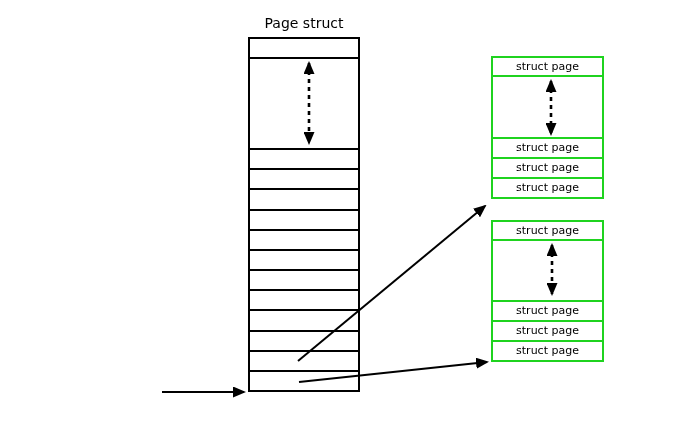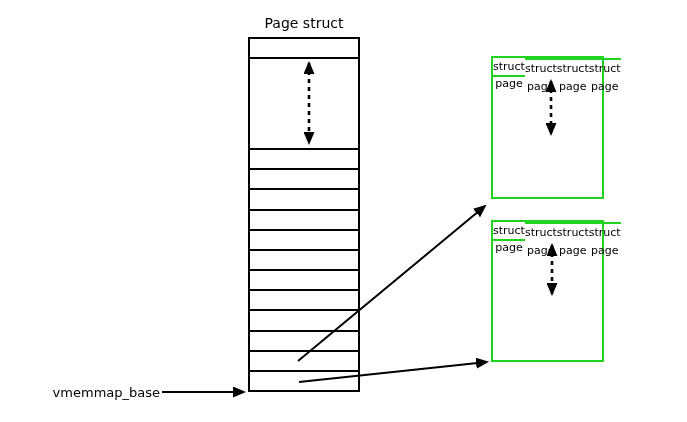--- a/index.html
+++ b/index.html
@@ -57,21 +57,21 @@
   .pt-big { height: 89px; }
   .pt-row { flex: 1; border-top: 2px solid var(--line, #000); }
 
   .sgroup {
     position: absolute;
     left: 491px;
     width: 113px;
     border: 2px solid var(--struct-border, #1fd31f);
     background: #fff;
     display: flex;
-    flex-direction: row;
+    flex-direction: column;
     z-index: 1;
   }
   .sgroup-top { top: 56px; height: 143px; }
   .sgroup-bottom { top: 220px; height: 142px; }
   .sp-cell {
     font-size: 11px;
     color: #000;
     text-align: center;
     line-height: 18px;
     height: 20px;
@@ -142,15 +142,14 @@
   </div>
 
   <div class="sgroup sgroup-bottom">
     <div class="sp-cell sp-first">struct page</div>
     <div class="sp-cell sp-big"></div>
     <div class="sp-cell">struct page</div>
     <div class="sp-cell">struct page</div>
     <div class="sp-cell">struct page</div>
   </div>
 
-  <div class="vmemmap-label">vmemmap_base</div>
 
 </div>
 
 </body></html>

